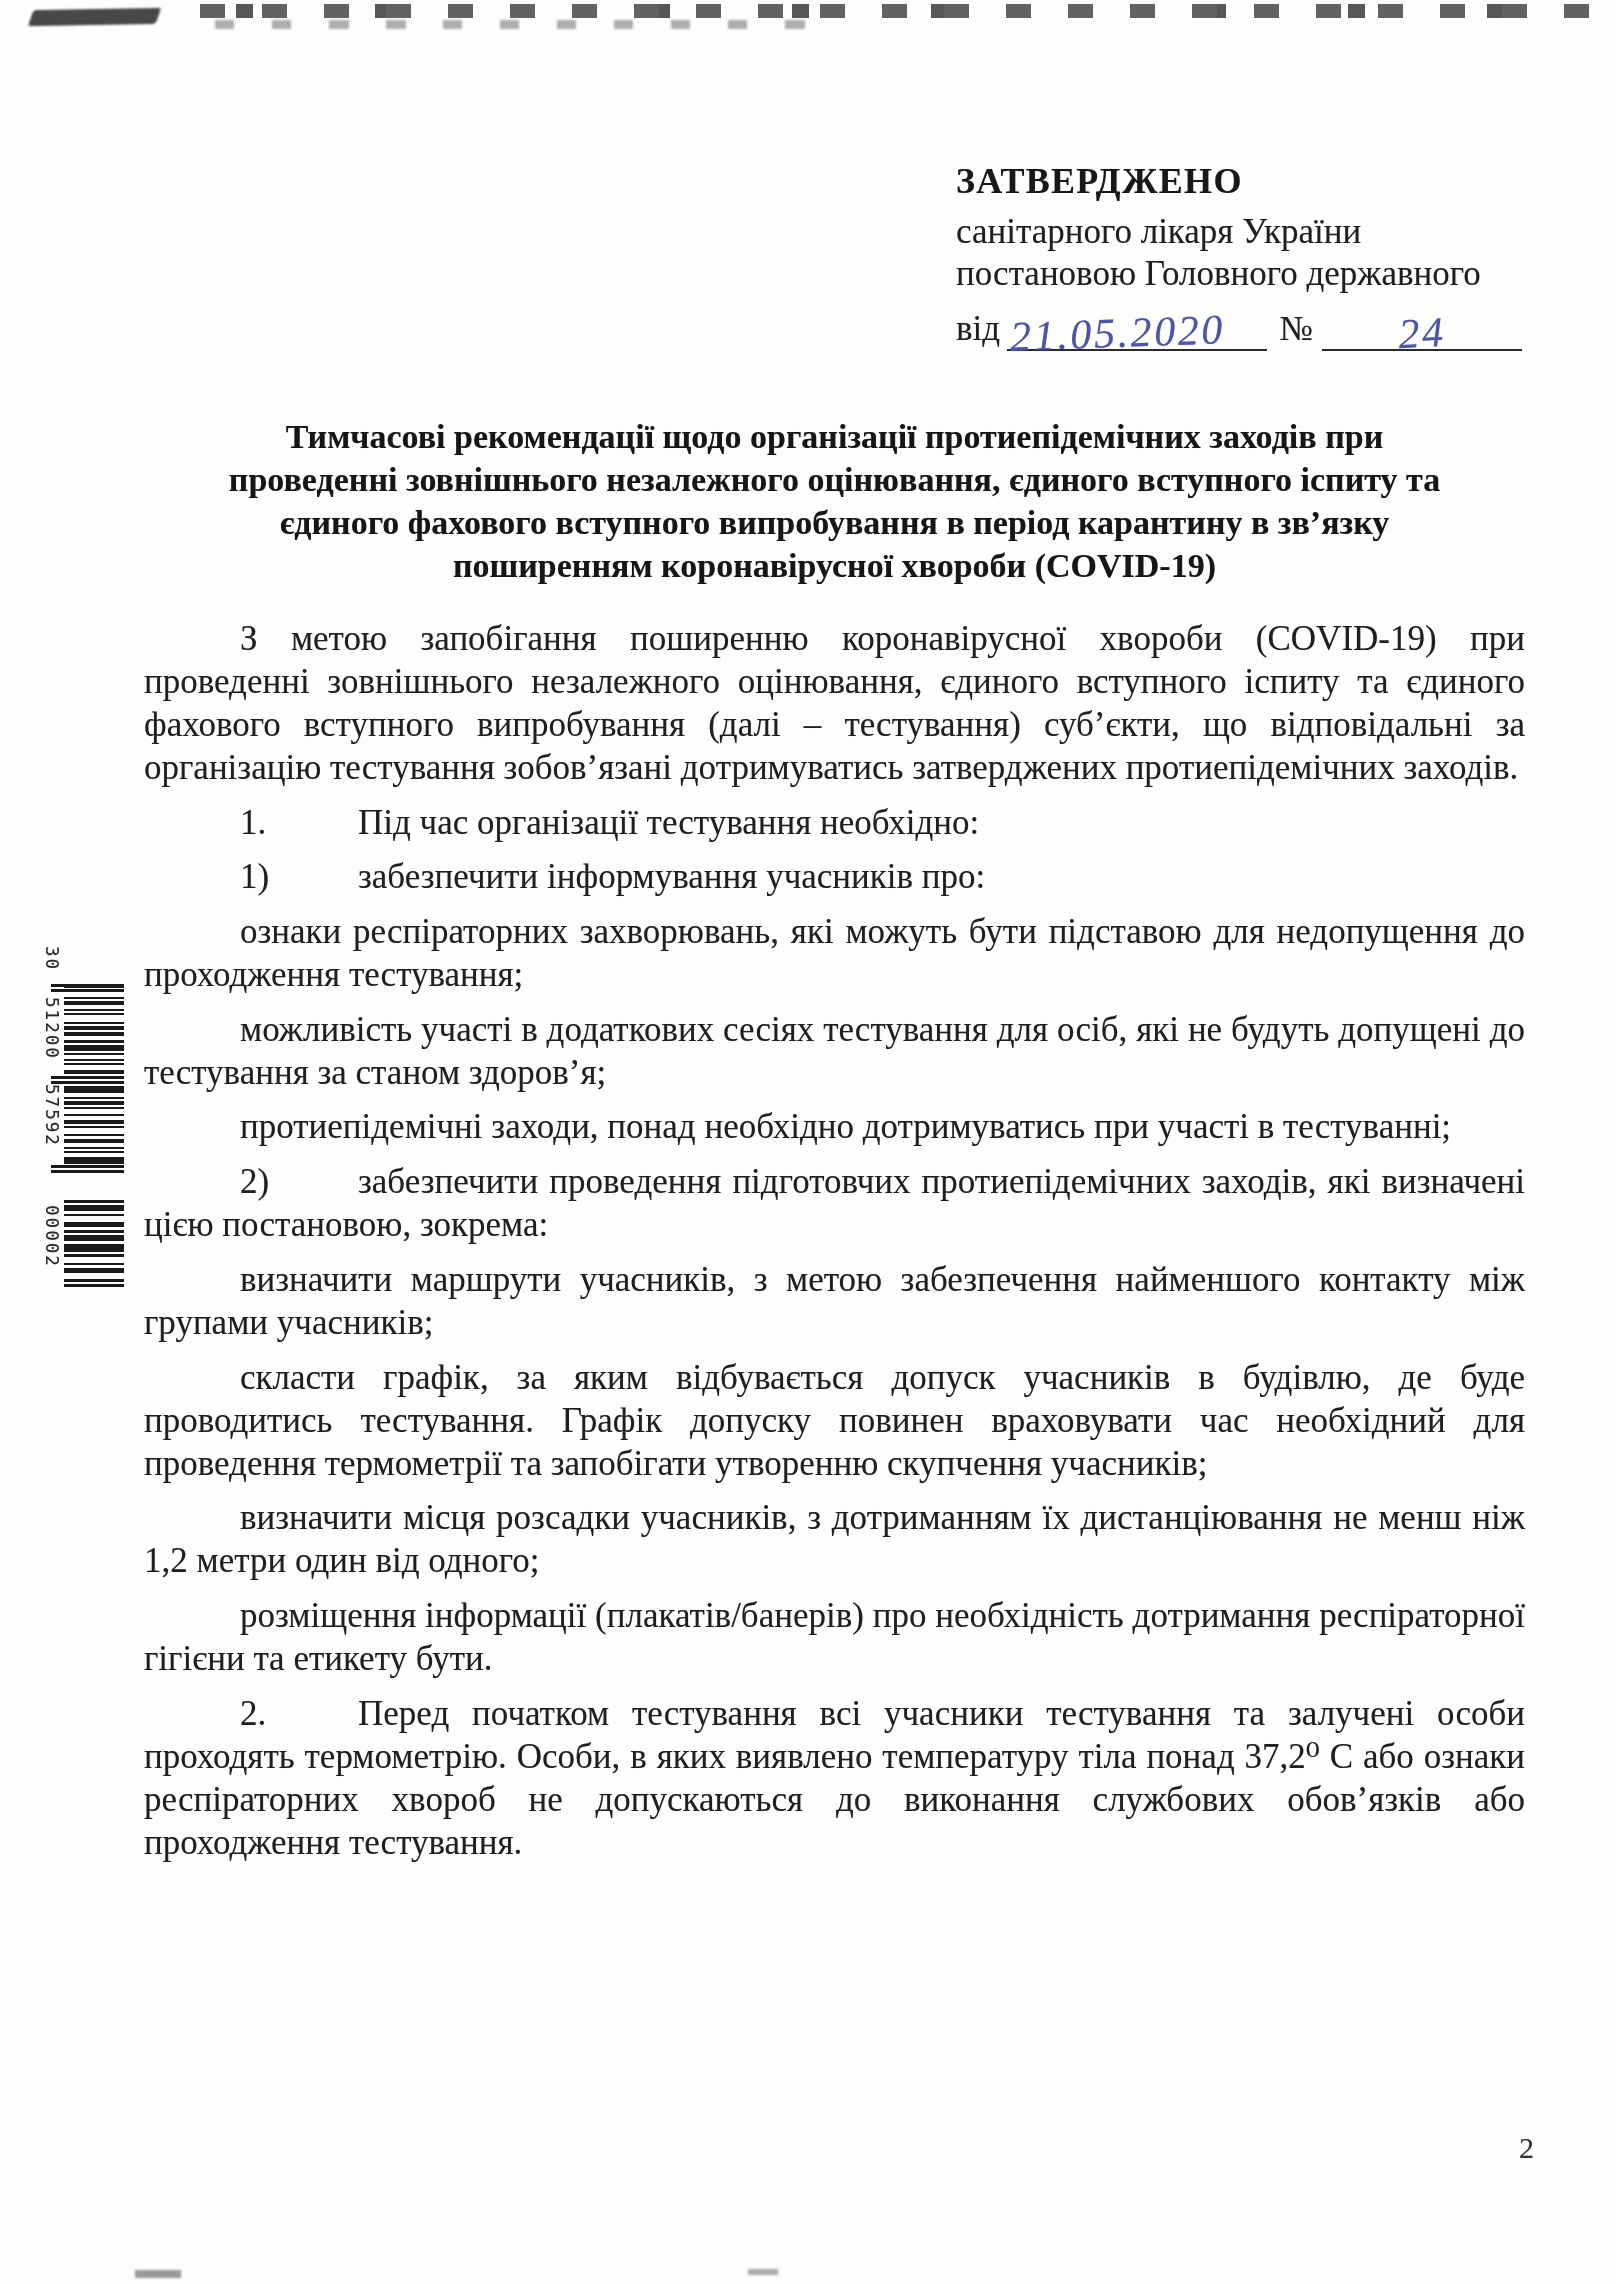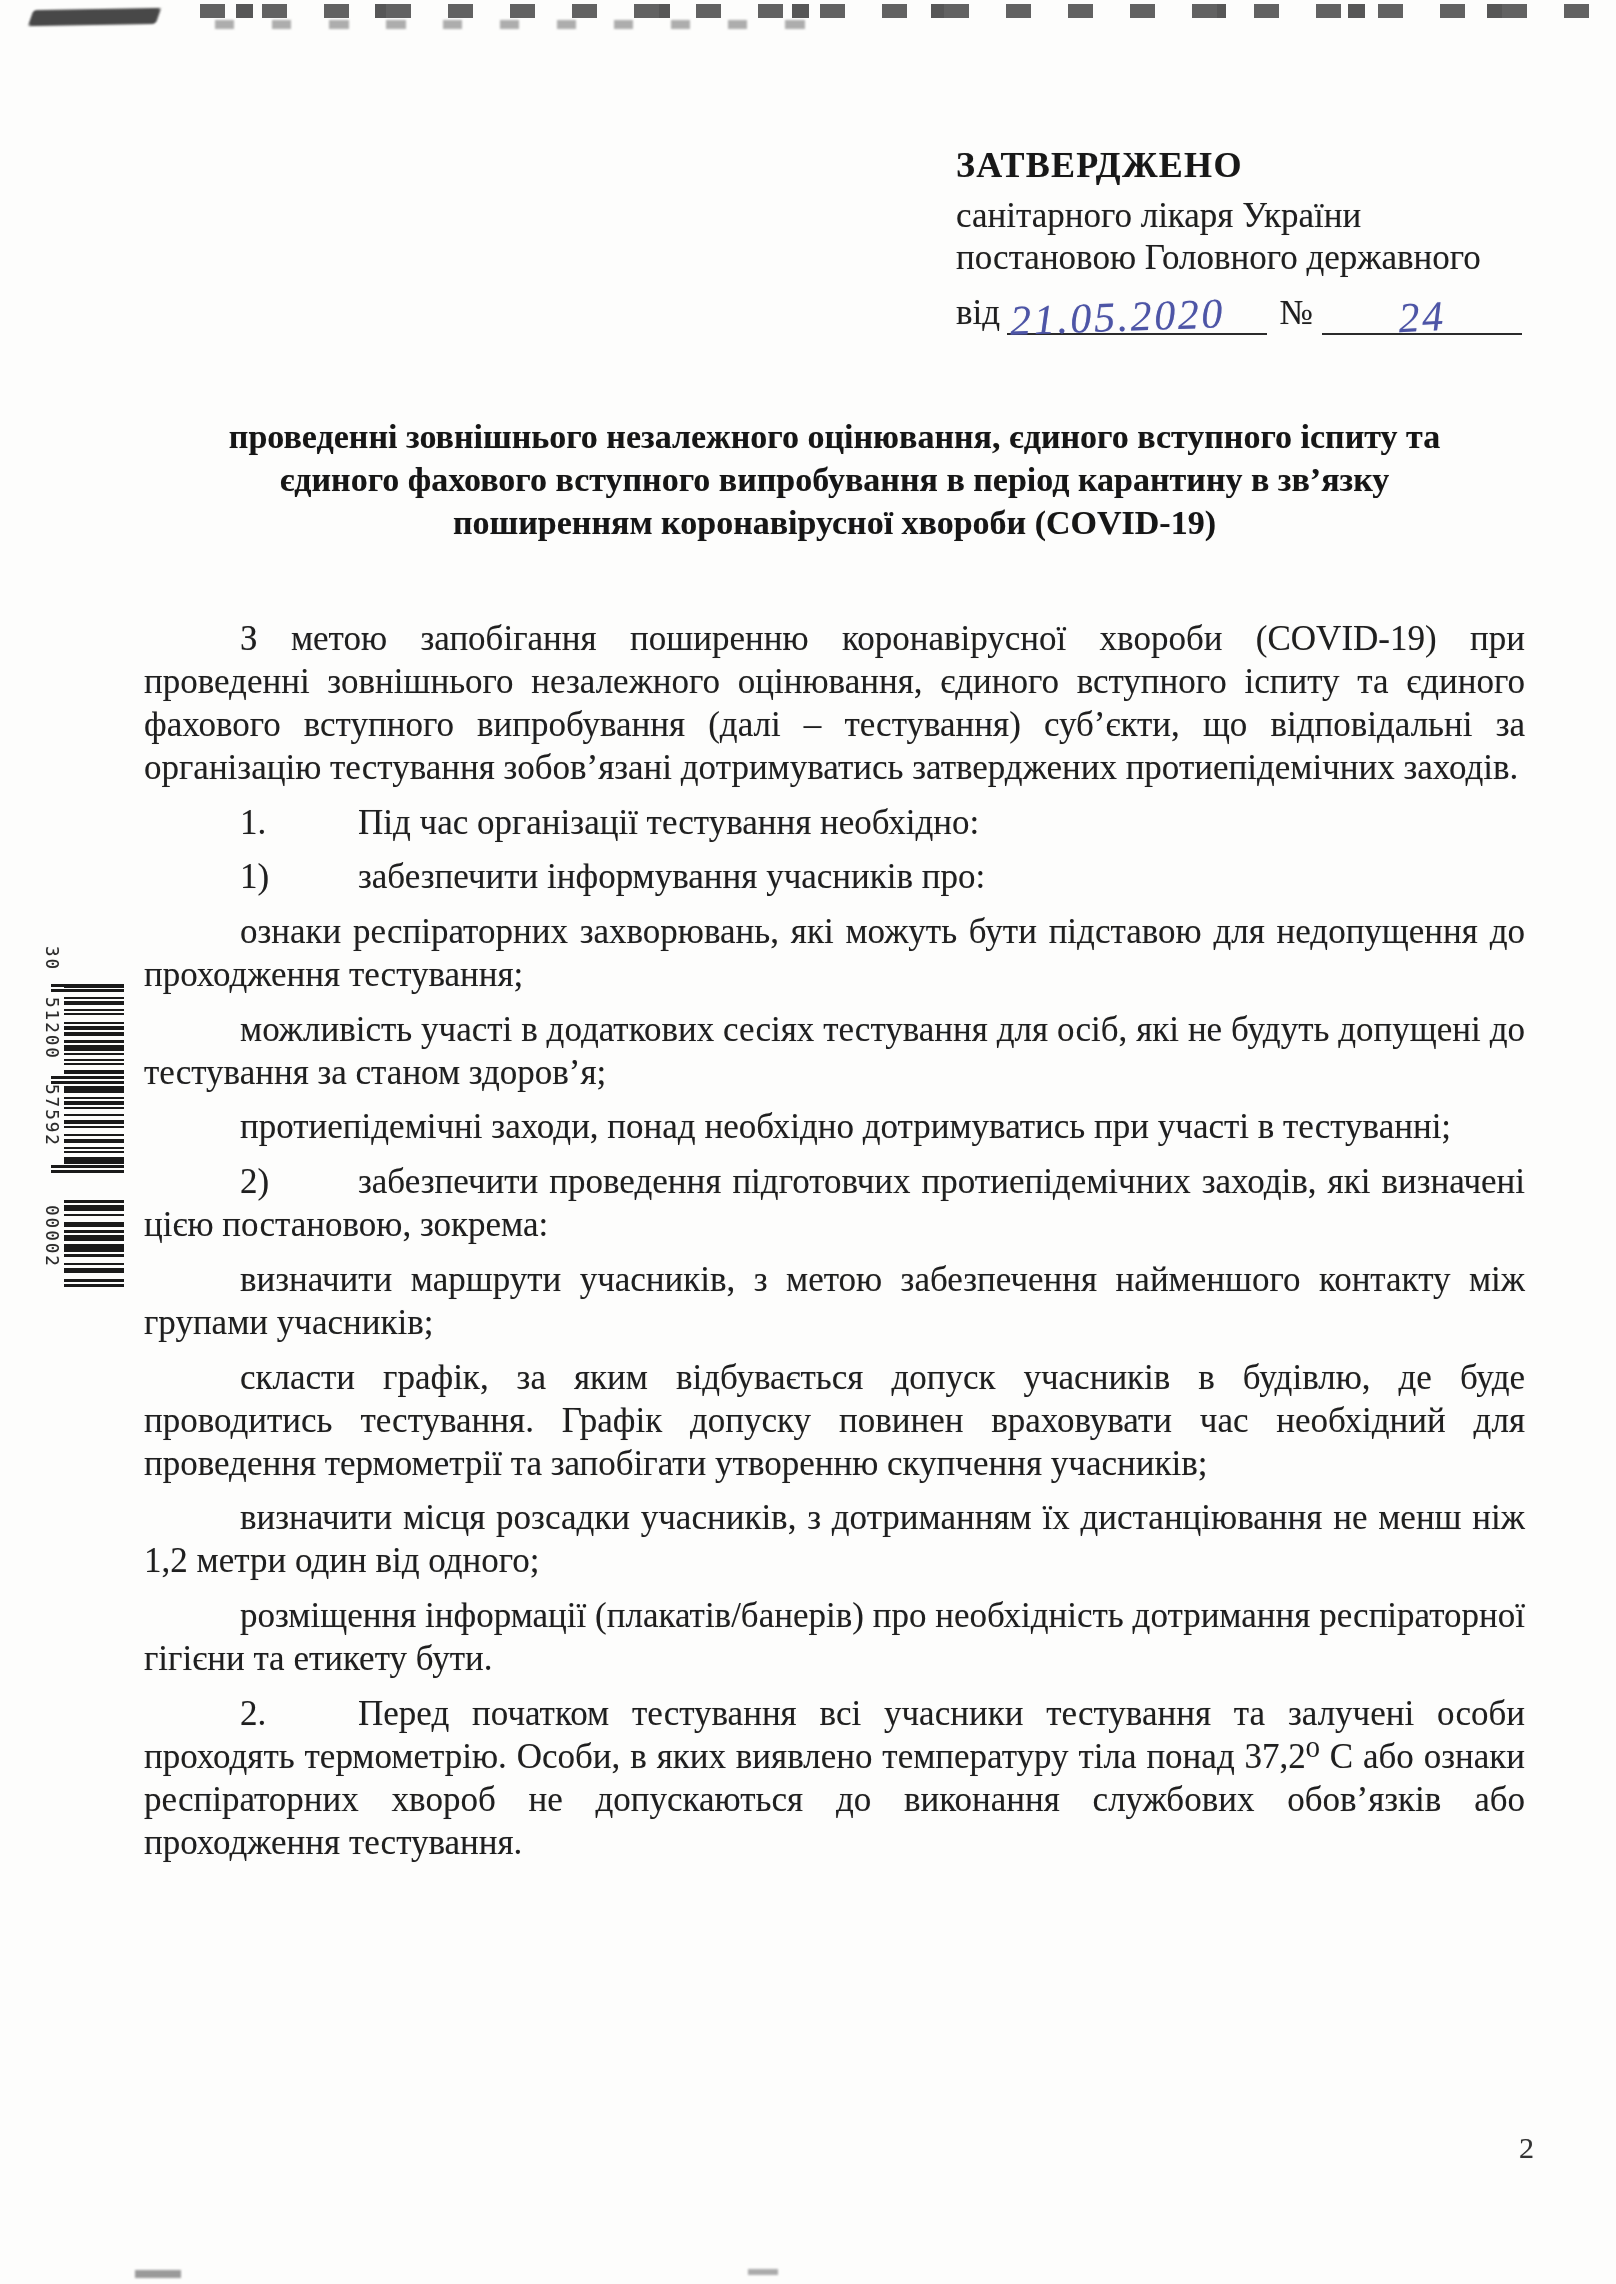--- a/index.html
+++ b/index.html
@@ -28,21 +28,21 @@
   }
   .scan-blob{
     position:absolute;top:8.5px;left:31px;width:127px;height:16.3px;
     background:#484848;border-radius:3.3px;
     transform:skewX(-20deg) rotate(-1deg);filter:blur(1px);
   }
   .scan-bottom1{position:absolute;bottom:6.5px;left:135px;width:46px;height:7.2px;background:#9a9a9a;filter:blur(1.3px);}
   .scan-bottom2{position:absolute;bottom:9px;left:748px;width:30px;height:5.9px;background:#ababab;filter:blur(1.3px);}
 
   
-  .approval{position:absolute;left:956px;top:144px;width:592px;font-size:35px;line-height:42px;}
+  .approval{position:absolute;left:956px;top:160px;width:592px;font-size:35px;line-height:42px;}
   .appr-title{font-weight:bold;font-size:36px;letter-spacing:1.3px;margin-bottom:9px;color:#181818;}
   .sign-line{display:flex;align-items:flex-end;margin-top:7.8px;height:48px;white-space:nowrap;}
   .from-label{padding-bottom:1.3px;}
   .uline{border-bottom:2px solid #2b2b2b;position:relative;height:100%;display:inline-block;}
   .u1{width:260px;margin-left:6.5px;}
   .u2{width:200px;margin-left:9px;}
   .no-label{margin-left:13px;padding-bottom:1.3px;}
   .hw{
     position:absolute;bottom:-5.2px;left:3.9px;
     font-style:italic;font-size:42px;letter-spacing:2.6px;
@@ -104,20 +104,21 @@
         <span class="hw">21.05.2020</span>
       </span>
       <span class="no-label">№</span>
       <span class="uline u2">
         <span class="hw hw2">24</span>
       </span>
     </div>
   </div>
 
   <div class="title">
+    <div class="title-line">Тимчасові рекомендації щодо організації протиепідемічних заходів при</div>
     <div class="title-line">проведенні зовнішнього незалежного оцінювання, єдиного вступного іспиту та</div>
     <div class="title-line">єдиного фахового вступного випробування в період карантину в зв’язку</div>
     <div class="title-line">поширенням коронавірусної хвороби (COVID-19)</div>
   </div>
 
   <div class="docbody">
       <div class="para"><span>З метою запобігання поширенню коронавірусної хвороби (COVID-19) при проведенні зовнішнього незалежного оцінювання, єдиного вступного іспиту та єдиного фахового вступного випробування (далі – тестування) суб’єкти, що відповідальні за організацію тестування зобов’язані дотримуватись затверджених протиепідемічних заходів.</span></div>
       <div class="para"><span class="pnum">1.</span><span>Під час організації тестування необхідно:</span></div>
       <div class="para"><span class="pnum">1)</span><span>забезпечити інформування учасників про:</span></div>
       <div class="para"><span>ознаки респіраторних захворювань, які можуть бути підставою для недопущення до проходження тестування;</span></div>

